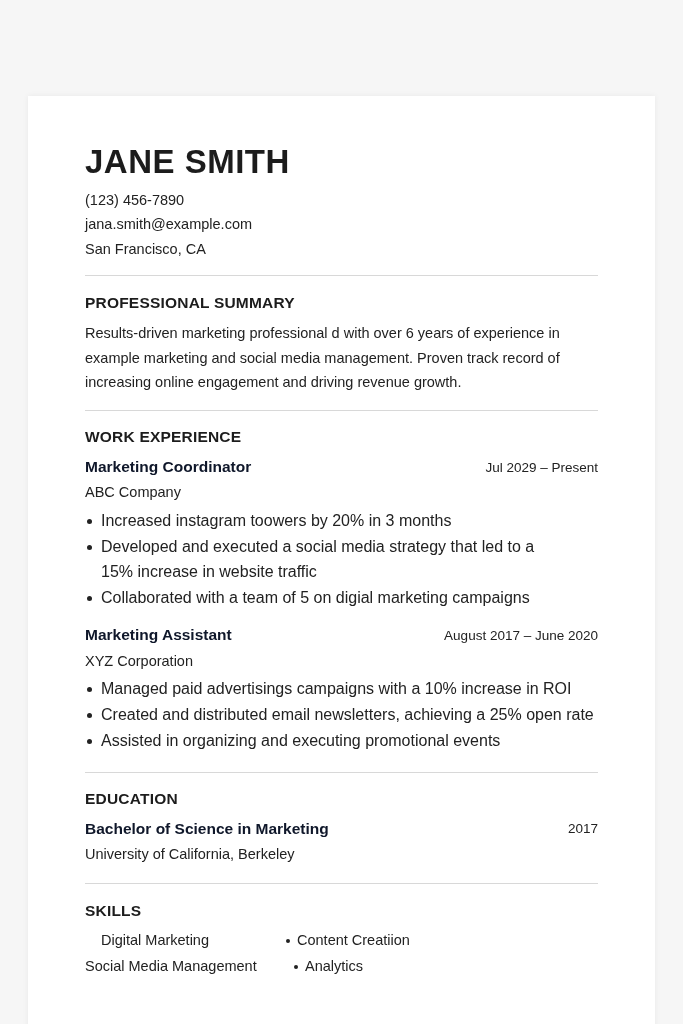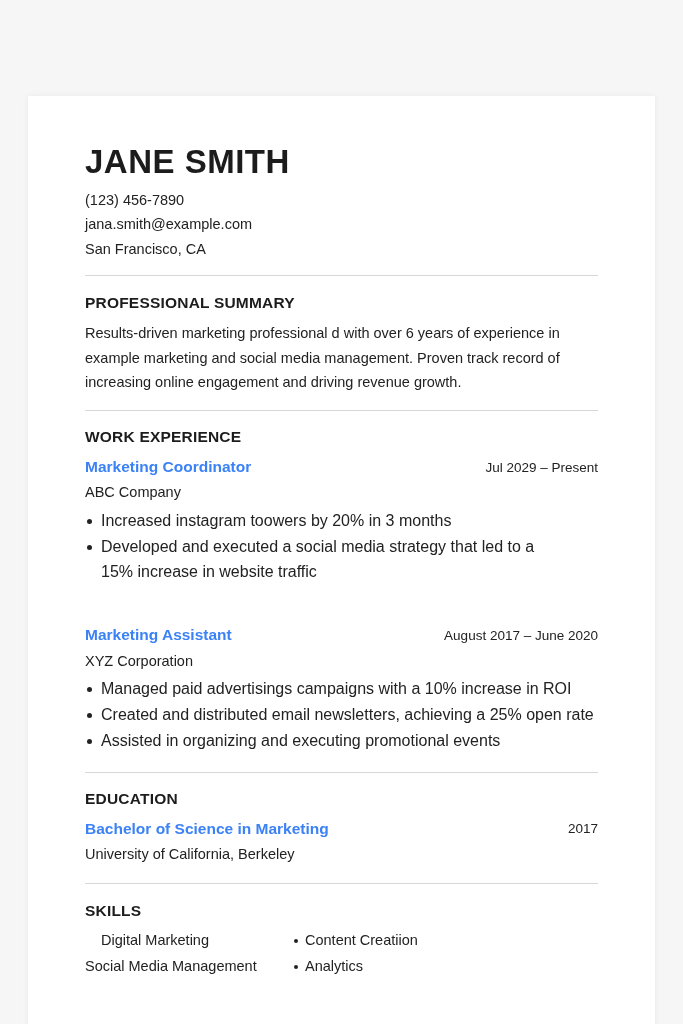--- a/index.html
+++ b/index.html
@@ -38,21 +38,21 @@
       position: absolute; left: 0;
       font-size: 15.5px; font-weight: bold; color: #1c1c1c;
       letter-spacing: 0.2px; line-height: 18px;
     }
     .para {
       position: absolute; left: 0; width: 513px;
       font-size: 14.5px; line-height: 24.5px; color: #222;
     }
     .job-title {
       position: absolute; left: 0;
-      font-size: 15.5px; font-weight: bold; color: #3b82f6; line-height: 18px;
+      font-size: 15.5px; font-weight: bold; color: #0f172a; line-height: 18px;
     }
     .job-date {
       position: absolute; right: 0;
       font-size: 13.5px; color: #222; line-height: 18px;
     }
     .company {
       position: absolute; left: 0;
       font-size: 14.5px; color: #222; line-height: 18px;
     }
     .bullets {
@@ -98,20 +98,21 @@
     <div class="divider" style="top:314px;"></div>
 
     <div class="section-title" style="top:332px;">WORK EXPERIENCE</div>
 
     <div class="job-title" style="top:362px;">Marketing Coordinator</div>
     <div class="job-date" style="top:363px;">Jul 2029 – Present</div>
     <div class="company" style="top:387px;">ABC Company</div>
     <ul class="bullets" style="top:413px;">
       <li><span class="dot"></span><span>Increased instagram toowers by 20% in 3 months</span></li>
       <li style="padding-right:50px;"><span class="dot"></span><span>Developed and executed a social media strategy that led to a 15% increase in website traffic</span></li>
+      <li><span class="dot"></span><span>Collaborated with a team of 5 on digial marketing campaigns</span></li>
     </ul>
 
     <div class="job-title" style="top:530px;">Marketing Assistant</div>
     <div class="job-date" style="top:531px;">August 2017 – June 2020</div>
     <div class="company" style="top:556px;">XYZ Corporation</div>
     <ul class="bullets" style="top:581px;">
       <li><span class="dot"></span><span>Managed paid advertisings campaigns with a 10% increase in ROI</span></li>
       <li><span class="dot"></span><span>Created and distributed email newsletters, achieving a 25% open rate</span></li>
       <li><span class="dot"></span><span>Assisted in organizing and executing promotional events</span></li>
     </ul>
@@ -121,17 +122,17 @@
     <div class="section-title" style="top:694px;">EDUCATION</div>
     <div class="job-title" style="top:724px;">Bachelor of Science in Marketing</div>
     <div class="job-date" style="top:724px;">2017</div>
     <div class="company" style="top:749px;">University of California, Berkeley</div>
 
     <div class="divider" style="top:787px;"></div>
 
     <div class="section-title" style="top:806px;">SKILLS</div>
     <div class="skill" style="top:835px; left:16px;">Digital Marketing</div>
     <div class="skill" style="top:861px; left:0;">Social Media Management</div>
-    <div class="skill" style="top:835px; left:220px;text-align:center;"><span class="sdot"></span><span>Content Creatiion</span></div>
+    <div class="skill" style="top:835px; left:212px;text-align:center;"><span class="sdot"></span><span>Content Creatiion</span></div>
     <div class="skill" style="top:861px; left:220px;"><span class="sdot"></span><span>Analytics</span></div>
 
   </div>
 </div>
 
 </body></html>

